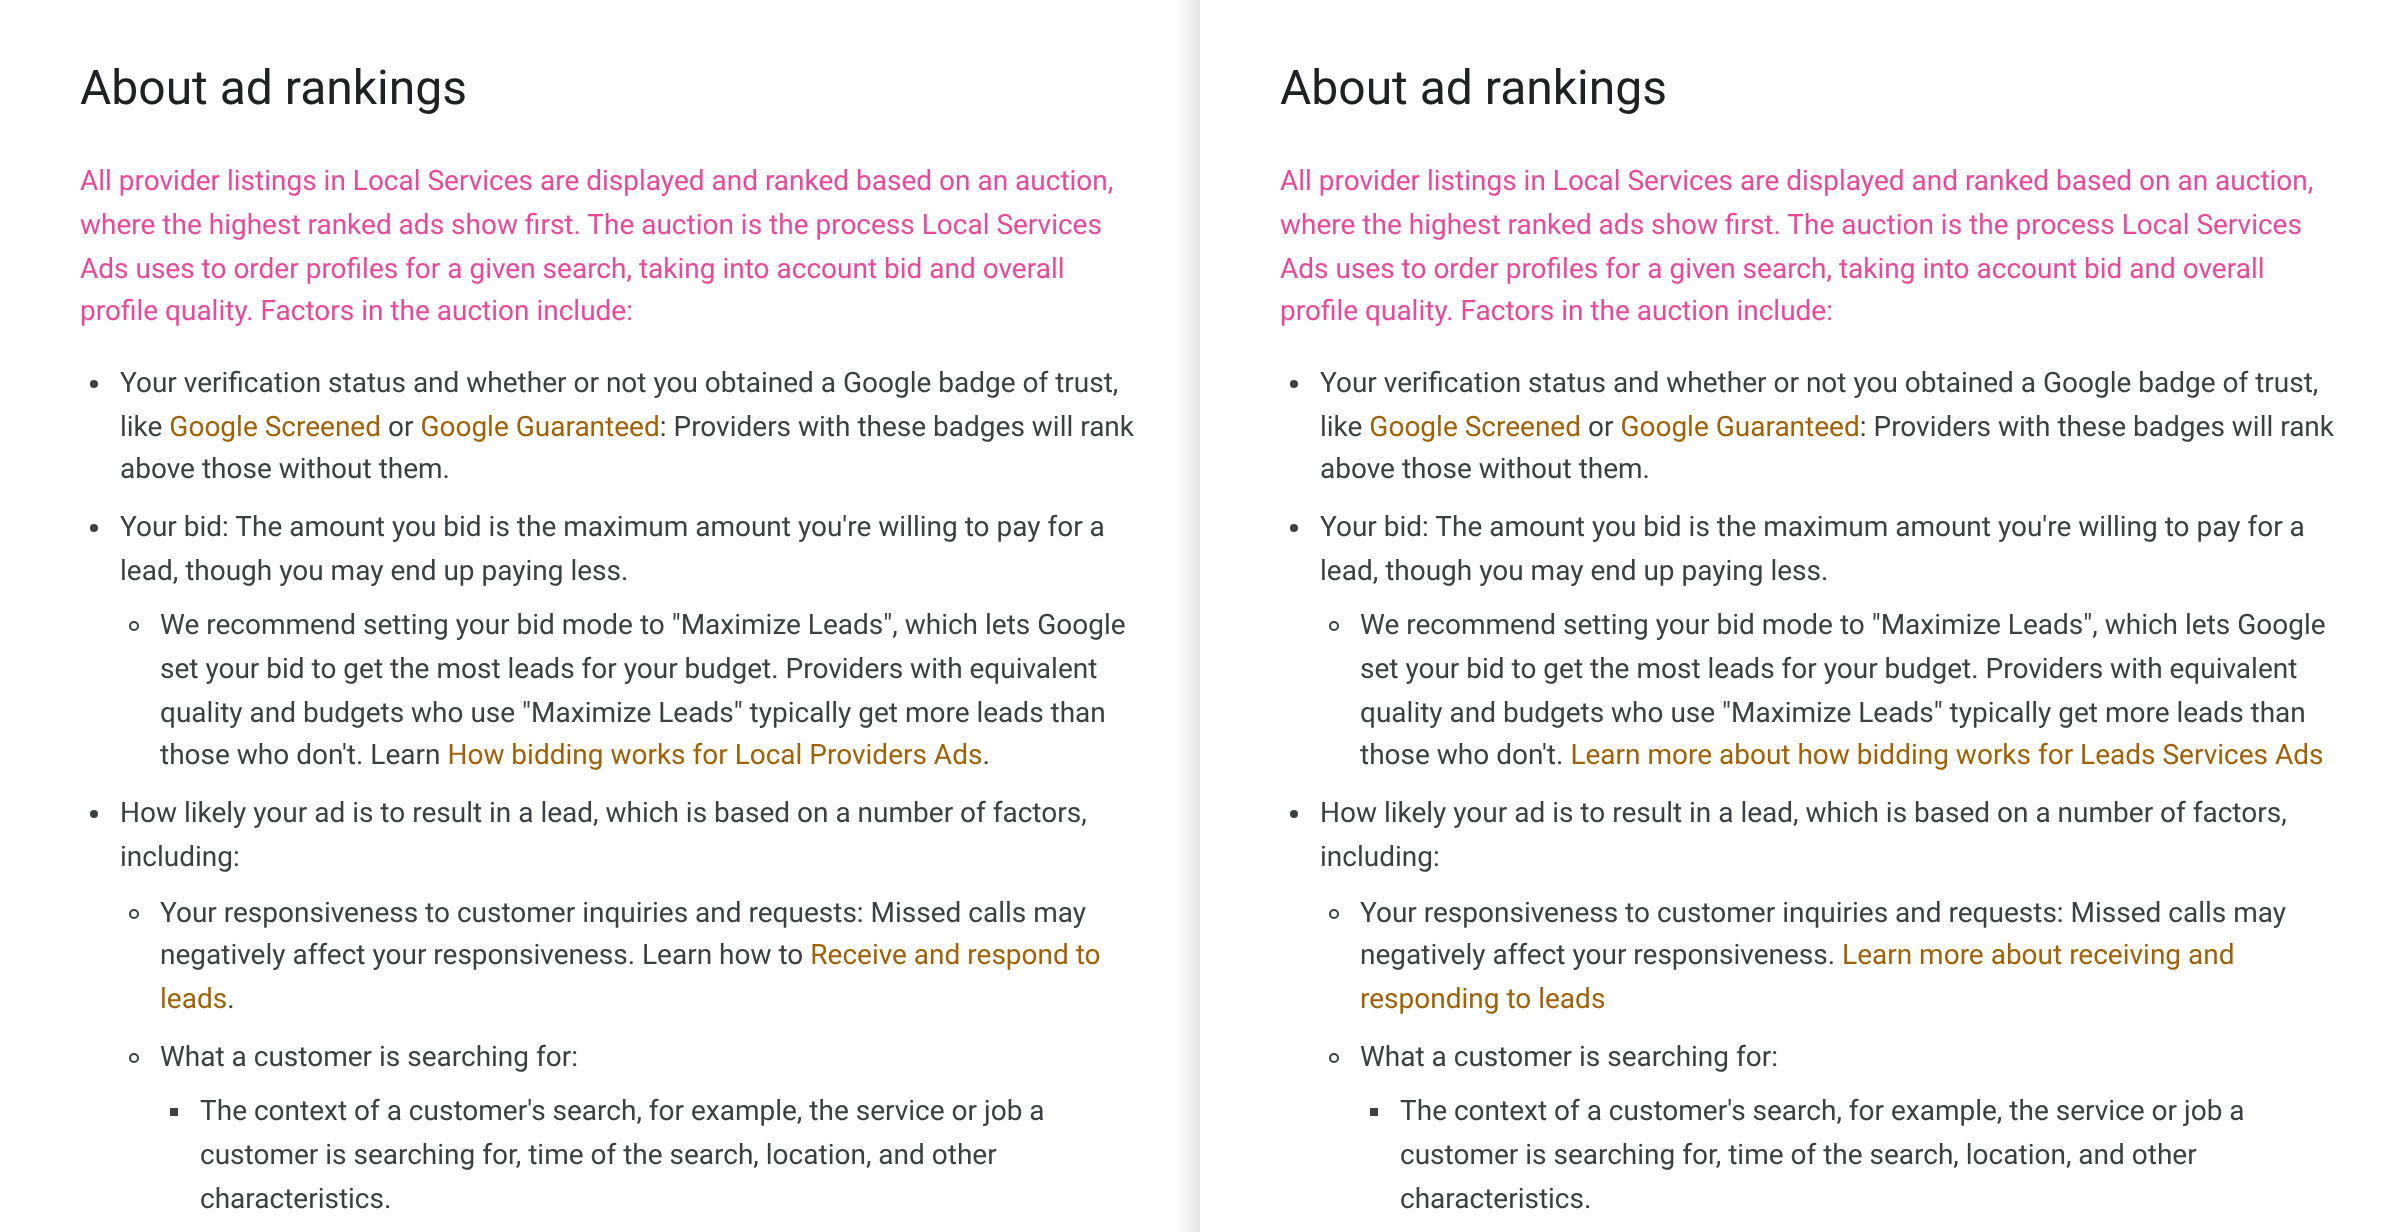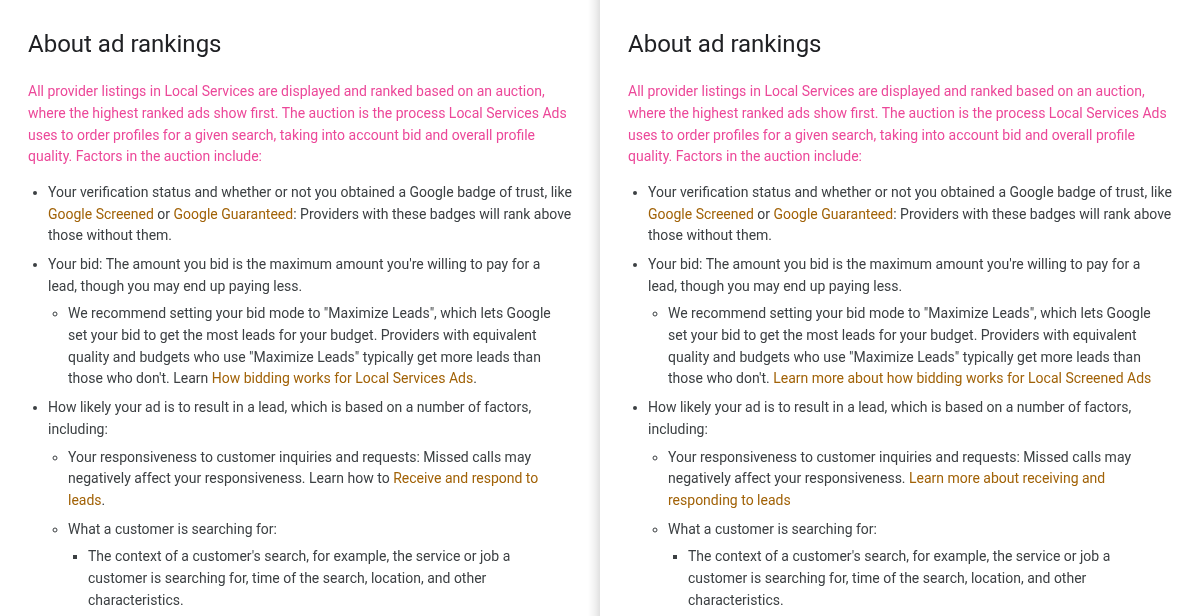--- a/index.html
+++ b/index.html
@@ -11,21 +11,21 @@
       line-height: 1.55;
       color: #202124;
       display: flex;
       width: 1200px;
       height: 616px;
       overflow: hidden;
       background: #fff;
     }
     .pane {
       flex: 1;
-      padding: 26px 28px 0 28px;
+      padding: 26px 28px 0 40px;
       overflow: hidden;
       position: relative;
     }
     .pane-left::after {
       content: "";
       position: absolute;
       right: 0;
       top: 0;
       bottom: 0;
       width: 12px;
@@ -67,21 +67,21 @@
   <h1>About ad rankings</h1>
   <p>All provider listings in Local Services are displayed and ranked based on an auction, where the highest ranked ads show first. The auction is the process Local Services Ads uses to order profiles for a given search, taking into account bid and overall profile quality. Factors in the auction include:</p>
   <ul>
     <li>
       <span>Your verification status and whether or not you obtained a Google badge of trust, like </span><a href="#">Google Screened</a><span> or </span><a href="#">Google Guaranteed</a><span>: Providers with these badges will rank above those without them.</span>
     </li>
     <li>
       <span>Your bid: The amount you bid is the maximum amount you're willing to pay for a lead, though you may end up paying less.</span>
       <ul>
         <li>
-          <span>We recommend setting your bid mode to "Maximize Leads", which lets Google set your bid to get the most leads for your budget. Providers with equivalent quality and budgets who use "Maximize Leads" typically get more leads than those who don't. Learn </span><a href="#">How bidding works for Local Services Ads</a><span>.</span>
+          <span>We recommend setting your bid mode to "Maximize Leads", which lets Google set your bid to get the most leads for your budget. Providers with equivalent quality and budgets who use "Maximize Leads" typically get more leads than those who don't. Learn </span><a href="#">How bidding works for Local Providers Ads</a><span>.</span>
         </li>
       </ul>
     </li>
     <li>
       <span>How likely your ad is to result in a lead, which is based on a number of factors, including:</span>
       <ul>
         <li>
           <span>Your responsiveness to customer inquiries and requests: Missed calls may negatively affect your responsiveness. Learn how to </span><a href="#">Receive and respond to leads</a><span>.</span>
         </li>
         <li>
@@ -102,21 +102,21 @@
   <h1>About ad rankings</h1>
   <p>All provider listings in Local Services are displayed and ranked based on an auction, where the highest ranked ads show first. The auction is the process Local Services Ads uses to order profiles for a given search, taking into account bid and overall profile quality. Factors in the auction include:</p>
   <ul>
     <li>
       <span>Your verification status and whether or not you obtained a Google badge of trust, like </span><a href="#">Google Screened</a><span> or </span><a href="#">Google Guaranteed</a><span>: Providers with these badges will rank above those without them.</span>
     </li>
     <li>
       <span>Your bid: The amount you bid is the maximum amount you're willing to pay for a lead, though you may end up paying less.</span>
       <ul>
         <li>
-          <span>We recommend setting your bid mode to "Maximize Leads", which lets Google set your bid to get the most leads for your budget. Providers with equivalent quality and budgets who use "Maximize Leads" typically get more leads than those who don't. </span><a href="#">Learn more about how bidding works for Local Screened Ads</a>
+          <span>We recommend setting your bid mode to "Maximize Leads", which lets Google set your bid to get the most leads for your budget. Providers with equivalent quality and budgets who use "Maximize Leads" typically get more leads than those who don't. </span><a href="#">Learn more about how bidding works for Leads Services Ads</a>
         </li>
       </ul>
     </li>
     <li>
       <span>How likely your ad is to result in a lead, which is based on a number of factors, including:</span>
       <ul>
         <li>
           <span>Your responsiveness to customer inquiries and requests: Missed calls may negatively affect your responsiveness. </span><a href="#">Learn more about receiving and responding to leads</a>
         </li>
         <li>

